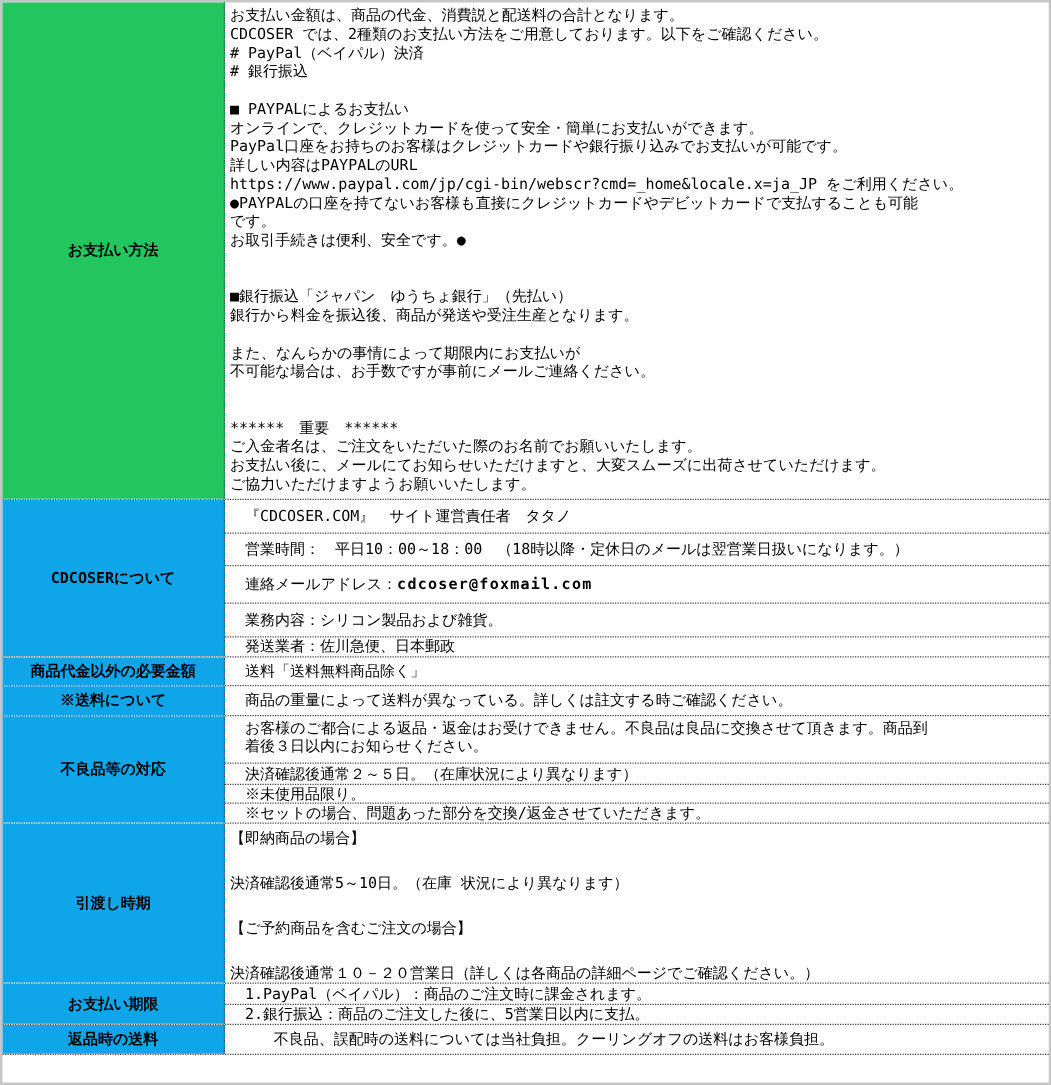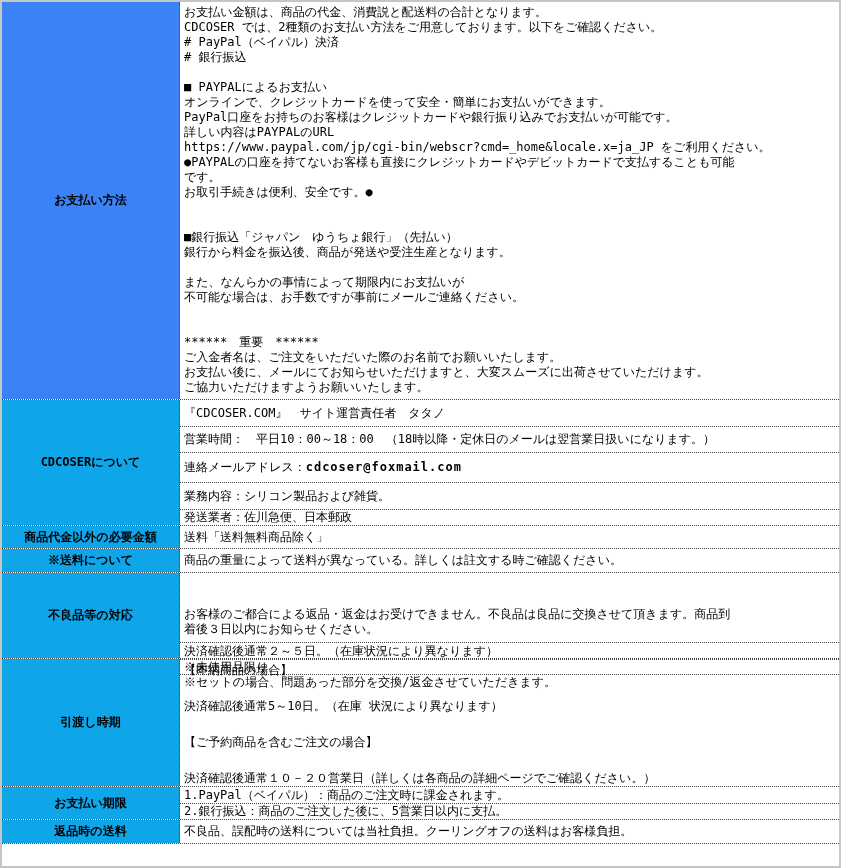--- a/index.html
+++ b/index.html
@@ -15,44 +15,44 @@
   .section{display:flex;border-bottom:1px dotted #444;flex:0 0 auto;}
   .section:last-child{border-bottom:1px dotted #444;}
   .hcell{
     flex:0 0 178px;width:178px;
     border-right:1px dotted #444;
     display:flex;align-items:center;justify-content:center;
     font-weight:bold;text-align:center;
     background:#0ea5e9;
     padding:2px 6px;line-height:15px;
   }
-  .hcell.white{background:#3b82f6;}
+  .hcell.white{background:#22c55e;}
   .content{flex:1 1 auto;display:flex;flex-direction:column;min-width:0;}
   .cellbody{
     padding:3px 2px 0 4px;
     white-space:pre-line;
     line-height:15px;
   }
   .cellbody.wide-lines{line-height:18px;padding-top:2px;}
   .subrow{
     border-bottom:1px dotted #444;
     flex:0 0 auto;
     display:flex;align-items:center;
-    padding:0 2px 0 4px;line-height:15px;
+    padding:0 2px 0 16px;line-height:15px;
     white-space:pre-line;
   }
   .subrow:last-child{border-bottom:none;flex:1 1 auto;text-align:center;}
   .subrow.topalign{align-items:flex-start;padding-top:2px;}
   .em{font-weight:bold;letter-spacing:1px;}
   
   .s1{height:398px;} .s2{height:126px;} .s3{height:23px;} .s4{height:24px;}
   .s5{height:86px;}  .s6{height:128px;} .s7{height:33px;} .s8{height:22px;}
-  .s9{height:24px;}
+  .s9{height:24px;gap:23px;}
   .r27{height:27px;} .r26{height:26px;} .r30{height:30px;}
-  .r38{height:38px;margin-top:32px;} .r17{height:17px;} .r15{height:15px;}
+  .r38{height:38px;} .r17{height:17px;} .r15{height:15px;}
 </style>
 </head>
 <body>
 
 <div class="policy-table">
 
   <div class="section s1">
     <div class="hcell white">お支払い方法</div>
     <div class="content">
       <div class="cellbody">お支払い金額は、商品の代金、消費説と配送料の合計となります。

